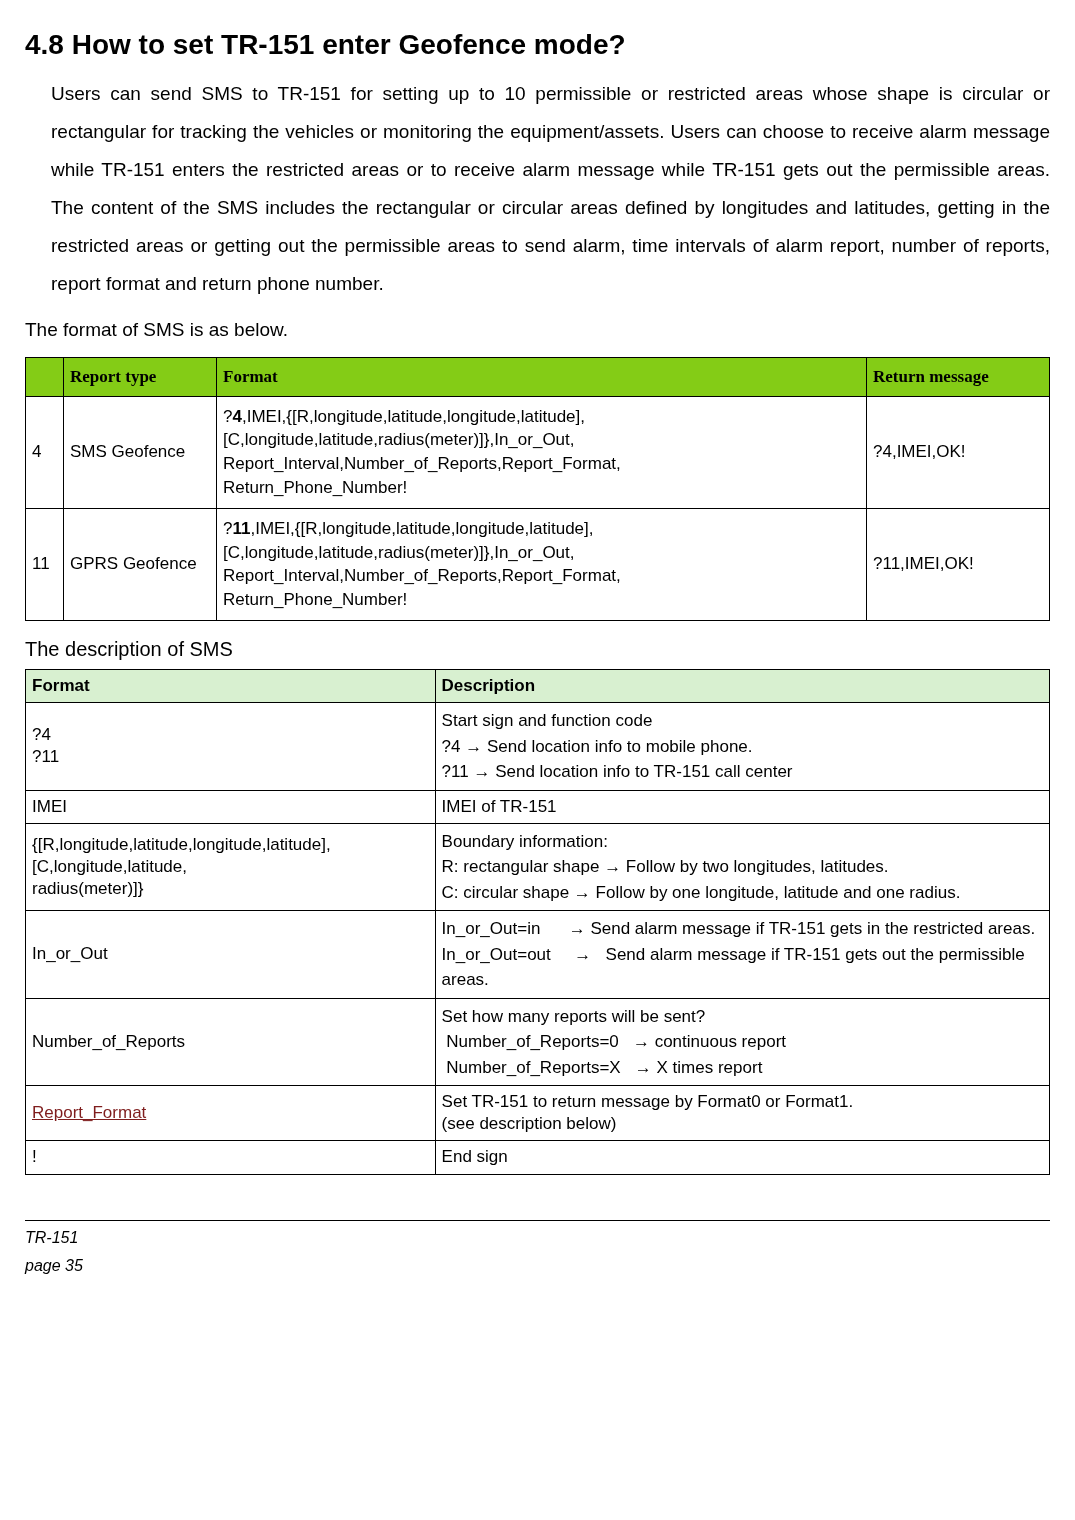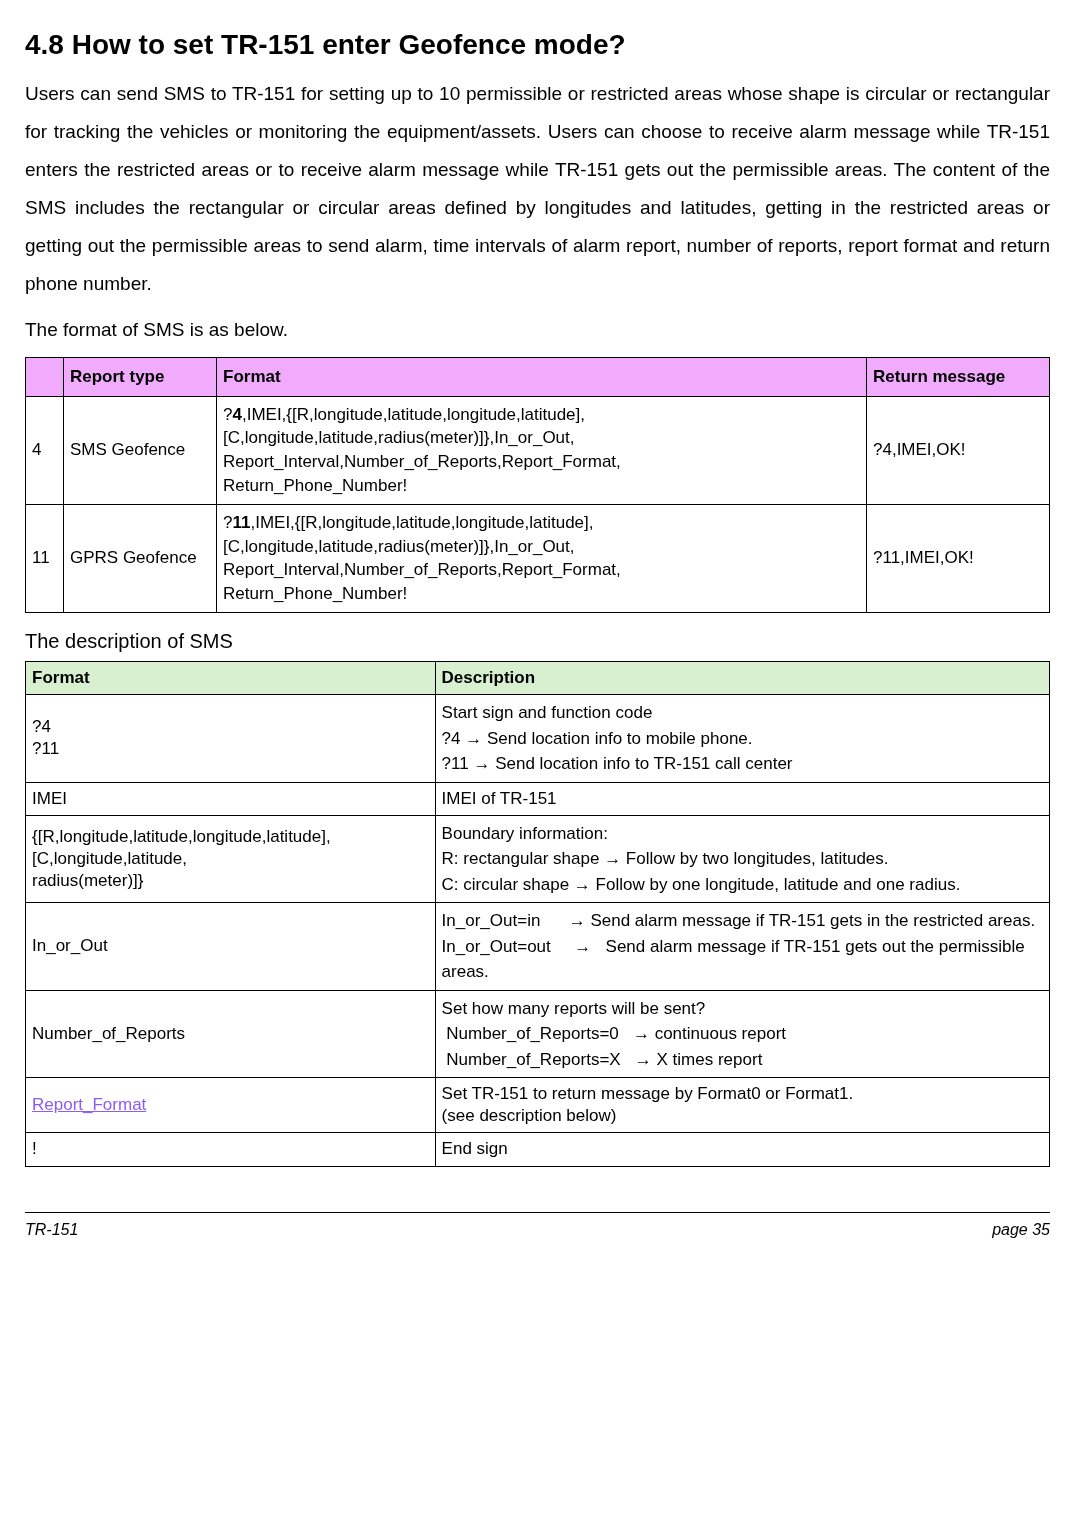--- a/index.html
+++ b/index.html
@@ -15,68 +15,71 @@
     h2 {
       font-size: 28px;
       font-weight: bold;
       margin: 0 0 5px 0;
     }
     .intro-text {
       font-size: 19px;
       line-height: 2.0;
       text-align: justify;
       margin-bottom: 10px;
+      margin-left: 26px;
     }
     .format-intro {
       font-size: 19px;
       margin-bottom: 9px;
     }
     table {
       border-collapse: collapse;
       width: 100%;
       font-size: 17px;
       line-height: 1.3;
     }
     table td, table th {
       border: 1px solid #000;
       padding: 5px 6px;
       text-align: left;
       vertical-align: middle;
     }
     .header-blue {
-      background-color: #f0abfc;
+      background-color: #84cc16;
       font-weight: bold;
+      font-family: Liberation Serif, serif;
     }
     .header-green {
       background-color: #d8f0d0;
       font-weight: bold;
     }
     .section-title {
       font-size: 20px;
       font-weight: normal;
       margin-top: 10px;
       margin-bottom: 2px;
     }
     .link-style {
-      color: #8b5cf6;
+      color: #7f1d1d;
       text-decoration: underline;
     }
     .footer {
       margin-top: 45px;
       border-top: 1.5px solid #000;
       padding-top: 3px;
       display: flex;
       justify-content: space-between;
       font-size: 16px;
       font-style: italic;
+      flex-direction: column;
     }
     .bold { font-weight: bold; }
     .desc-cell { line-height: 1.5; margin-top: 48px; }
     .table1 td { padding: 8px 6px; }
-    .table1 .code-col { line-height: 1.4; padding: 6px; }
+    .table1 .code-col { line-height: 1.4; }
   </style>
 </head>
 <body>
 
 <h2>4.8 How to set TR-151 enter Geofence mode?</h2>
 
 <div class="intro-text">Users can send SMS to TR-151 for setting up to 10 permissible or restricted areas whose shape is circular or rectangular for tracking the vehicles or monitoring the equipment/assets. Users can choose to receive alarm message while TR-151 enters the restricted areas or to receive alarm message while TR-151 gets out the permissible areas. The content of the SMS includes the rectangular or circular areas defined by longitudes and latitudes, getting in the restricted areas or getting out the permissible areas to send alarm, time intervals of alarm report, number of reports, report format and return phone number.</div>
 
 <div class="format-intro">The format of SMS is as below.</div>
 

